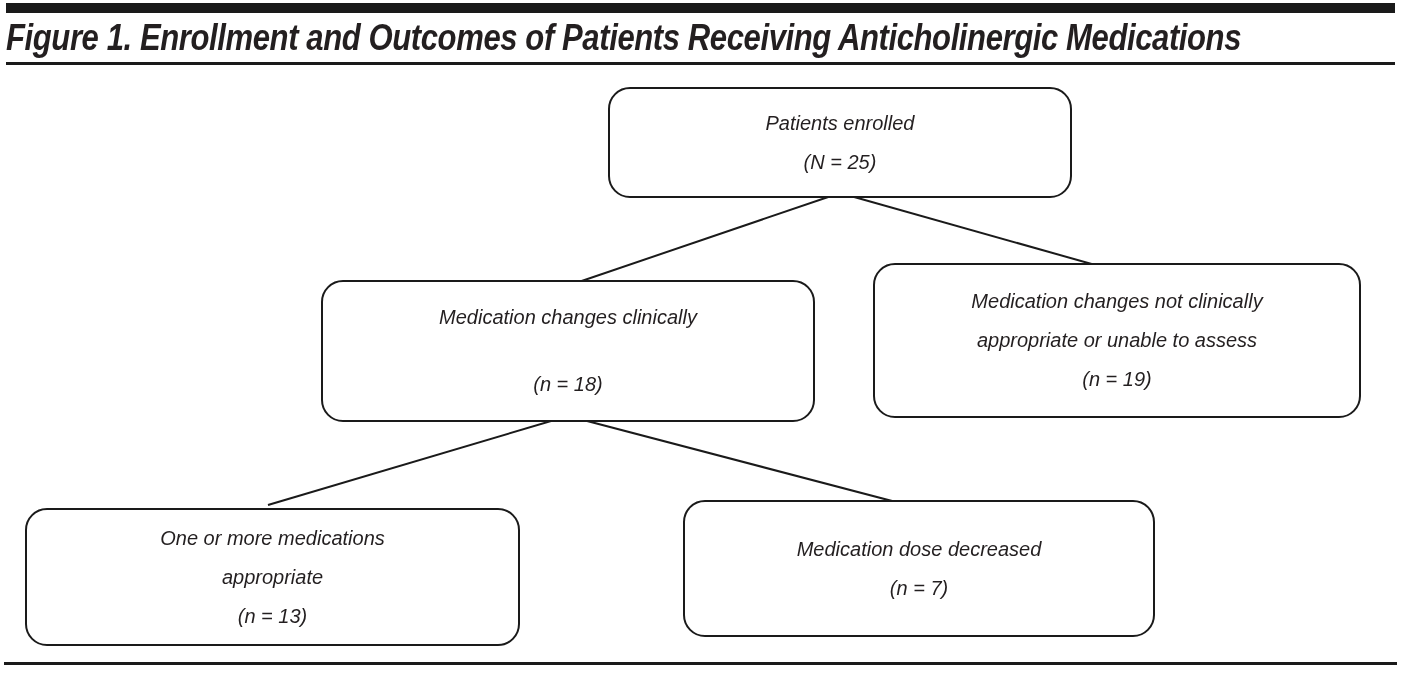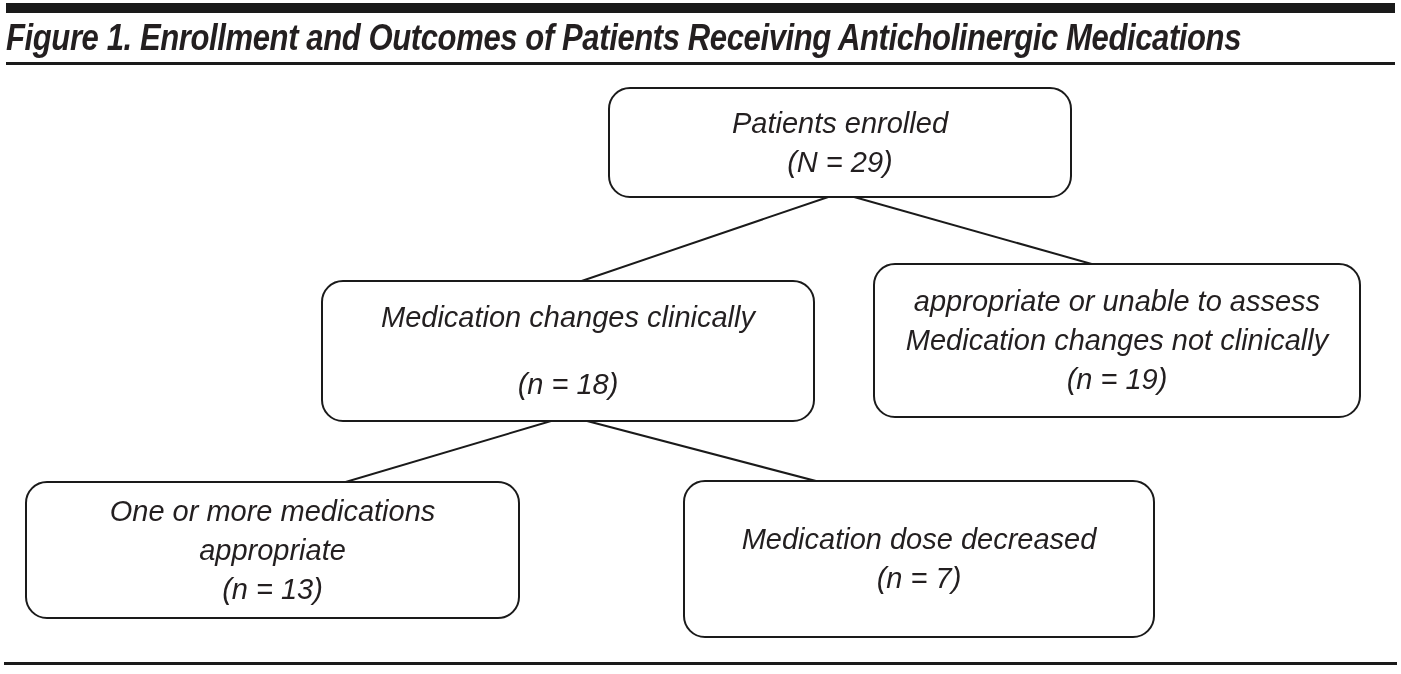--- a/index.html
+++ b/index.html
@@ -69,21 +69,21 @@
     box-sizing: border-box;
     background: #ffffff;
     border: 2.5px solid #1a1a1a;
     border-radius: 22px;
     display: flex;
     flex-direction: column;
     justify-content: center;
     align-items: center;
     text-align: center;
     color: #231f20;
-    font-size: 29px;
+    font-size: 20px;
     line-height: 39px;
     padding: 4px 12px;
   }
   .node-line {
     display: block;
     white-space: nowrap;
   }
 </style>
 </head>
 <body>
@@ -98,40 +98,40 @@
 
   <svg class="connectors" width="1401" height="674">
     <line x1="840" y1="193" x2="564" y2="287" stroke="#1a1a1a" stroke-width="2"></line>
     <line x1="840" y1="193" x2="1113" y2="270" stroke="#1a1a1a" stroke-width="2"></line>
     <line x1="568" y1="416" x2="268" y2="505" stroke="#1a1a1a" stroke-width="2"></line>
     <line x1="568" y1="416" x2="915" y2="507" stroke="#1a1a1a" stroke-width="2"></line>
   </svg>
 
   <div class="node" style="left:608px; top:87px; width:464px; height:111px;">
     <span class="node-line">Patients enrolled</span>
-    <span class="node-line">(N = 29)</span>
+    <span class="node-line">(N = 25)</span>
   </div>
 
   <div class="node" style="left:321px; top:280px; width:494px; height:142px;gap:28px;">
     <span class="node-line">Medication changes clinically</span>
     <span class="node-line">(n = 18)</span>
   </div>
 
   <div class="node" style="left:873px; top:263px; width:488px; height:155px;">
+    <span class="node-line">Medication changes not clinically</span>
     <span class="node-line">appropriate or unable to assess</span>
-    <span class="node-line">Medication changes not clinically</span>
     <span class="node-line">(n = 19)</span>
   </div>
 
-  <div class="node" style="left:25px; top:481px; width:495px; height:138px;">
+  <div class="node" style="left:25px; top:508px; width:495px; height:138px;">
     <span class="node-line">One or more medications</span>
     <span class="node-line">appropriate</span>
     <span class="node-line">(n = 13)</span>
   </div>
 
-  <div class="node" style="left:683px; top:480px; width:472px; height:158px;">
+  <div class="node" style="left:683px; top:500px; width:472px; height:137px;">
     <span class="node-line">Medication dose decreased</span>
     <span class="node-line">(n = 7)</span>
   </div>
 
   <div class="bottom-rule"></div>
 
 </div>
 
 </body></html>

